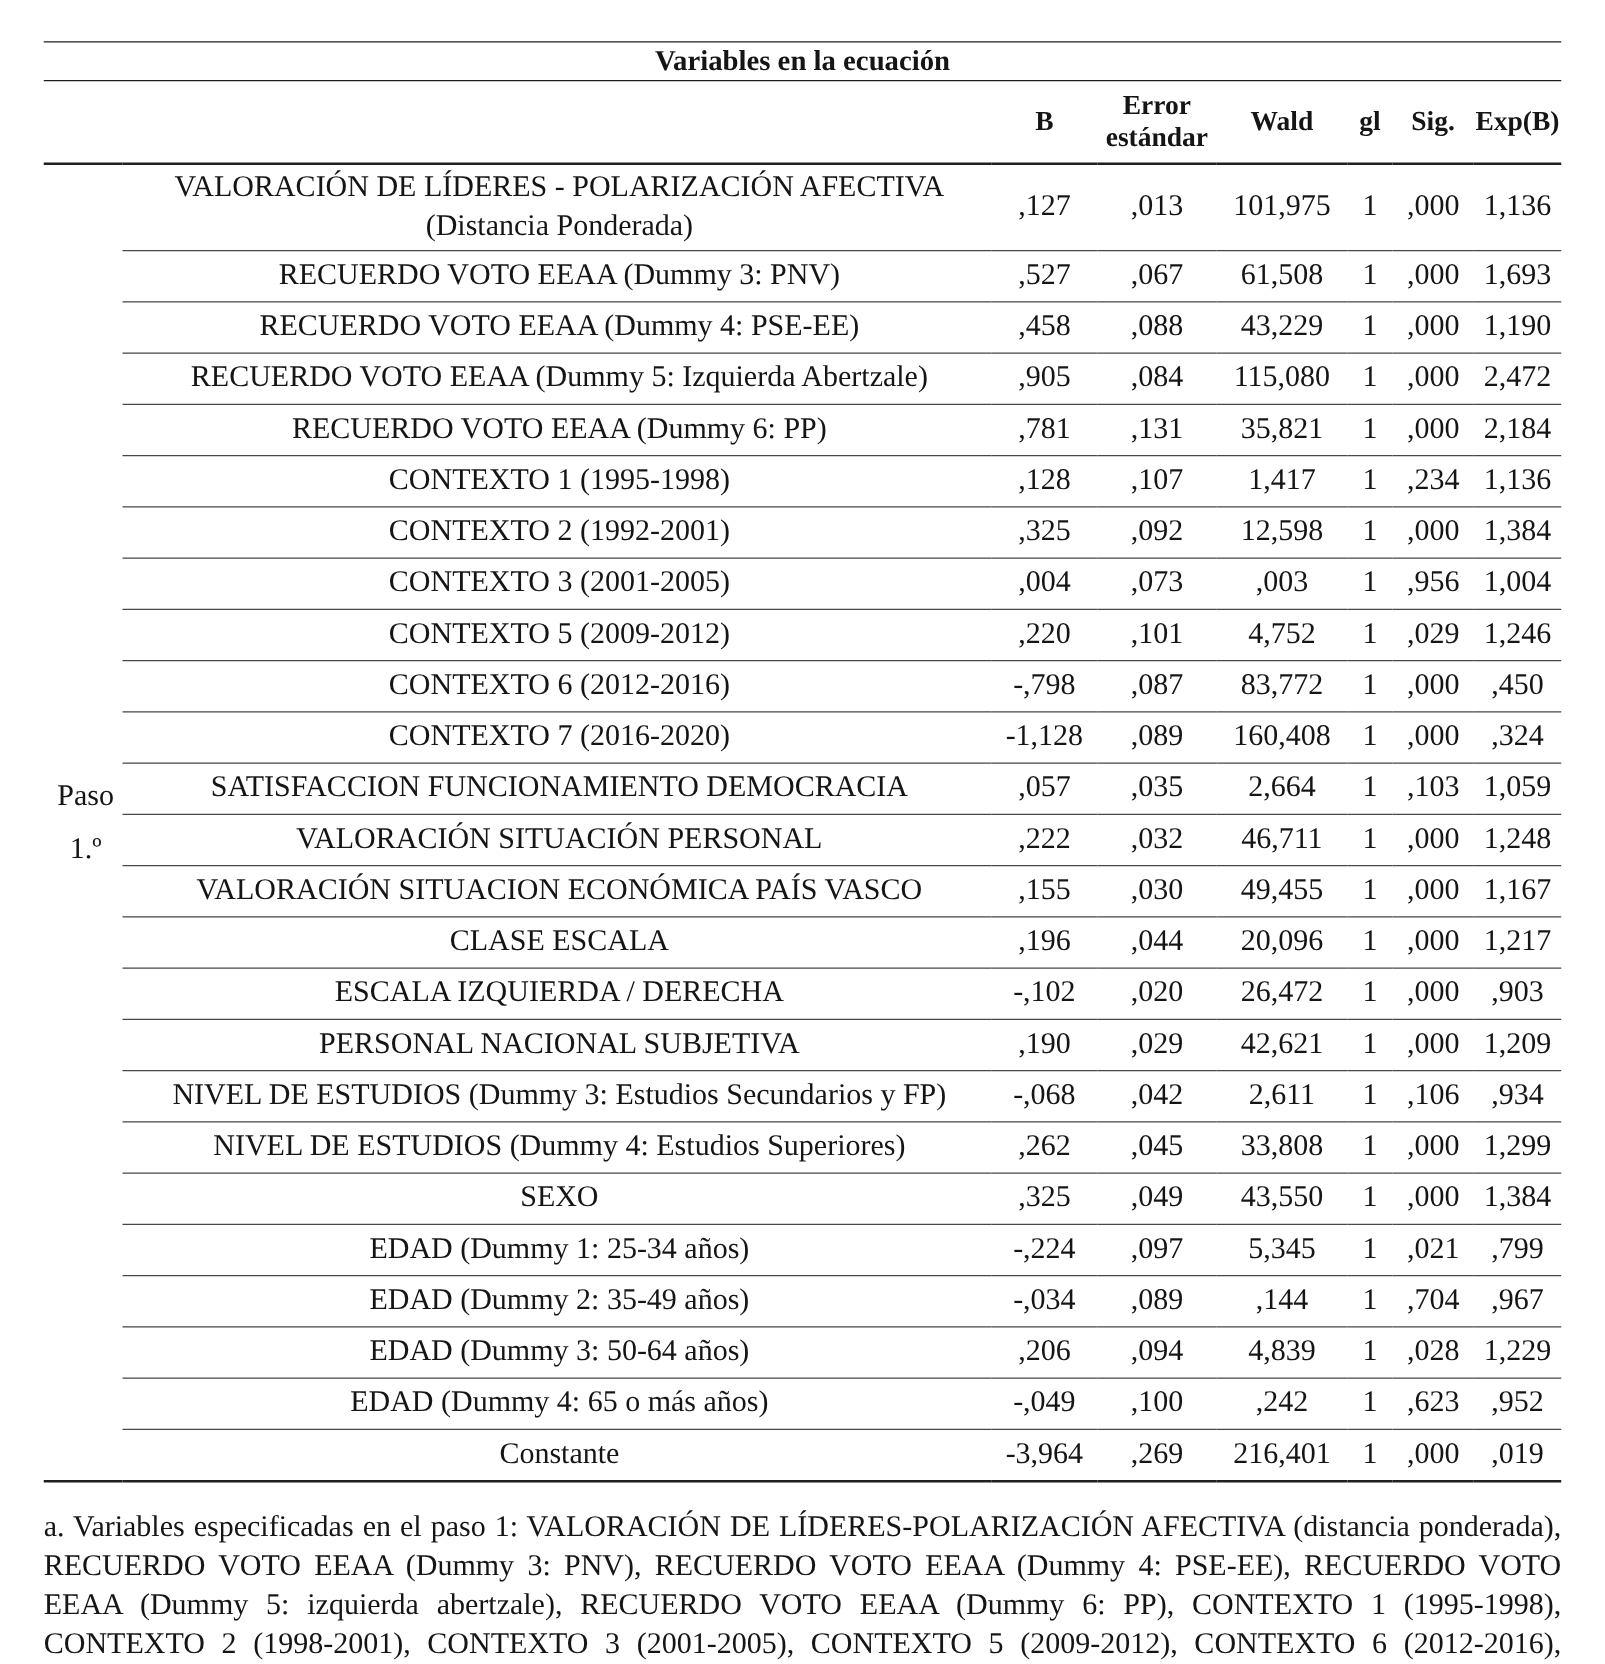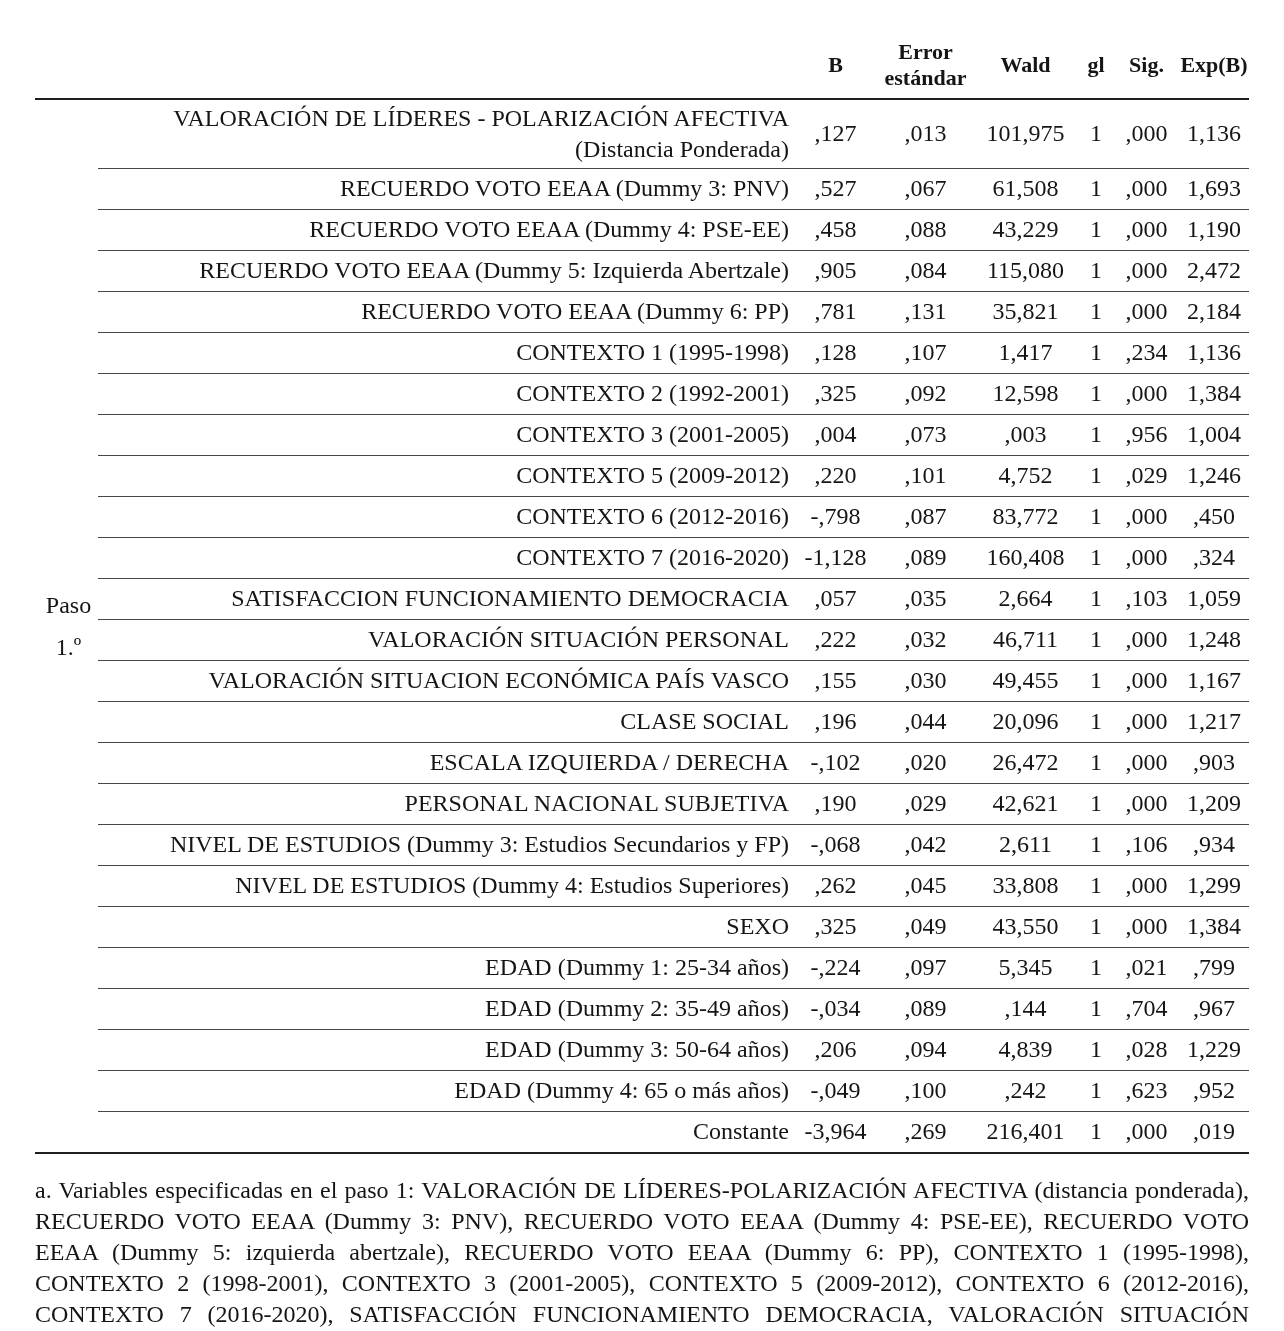--- a/index.html
+++ b/index.html
@@ -46,39 +46,40 @@
   }
   td.paso-cell {
     border-bottom: none !important;
     vertical-align: middle;
     text-align: center;
     padding-left: 5px;
     font-size: 24px;
     line-height: 42px;
   }
   td.label-cell {
-    text-align: right;
+    text-align: center;
     padding: 3px 4px 3px 8px;
   }
   td.label-cell div { line-height: 31px; }
   td.num-cell { text-align: center; padding: 0 2px; }
 
   .footnote {
     width: 1214px;
     margin: 21px 0 0 0;
     font-size: 24px;
     line-height: 31px;
     text-align: justify;
   }
 </style>
 </head>
 <body>
 
 <div class="page">
 
+  <div class="title-row">Variables en la ecuación</div>
 
   <table class="reg">
     <colgroup>
       <col style="width:63px">
       <col style="width:695px">
       <col style="width:85px">
       <col style="width:95px">
       <col style="width:105px">
       <col style="width:36px">
       <col style="width:65px">
@@ -251,21 +252,21 @@
           </td>
           <td class="num-cell">,155</td>
           <td class="num-cell">,030</td>
           <td class="num-cell">49,455</td>
           <td class="num-cell">1</td>
           <td class="num-cell">,000</td>
           <td class="num-cell">1,167</td>
         </tr>
         <tr>
           <td class="label-cell">
-            <div>CLASE SOCIAL</div>
+            <div>CLASE ESCALA</div>
           </td>
           <td class="num-cell">,196</td>
           <td class="num-cell">,044</td>
           <td class="num-cell">20,096</td>
           <td class="num-cell">1</td>
           <td class="num-cell">,000</td>
           <td class="num-cell">1,217</td>
         </tr>
         <tr>
           <td class="label-cell">

